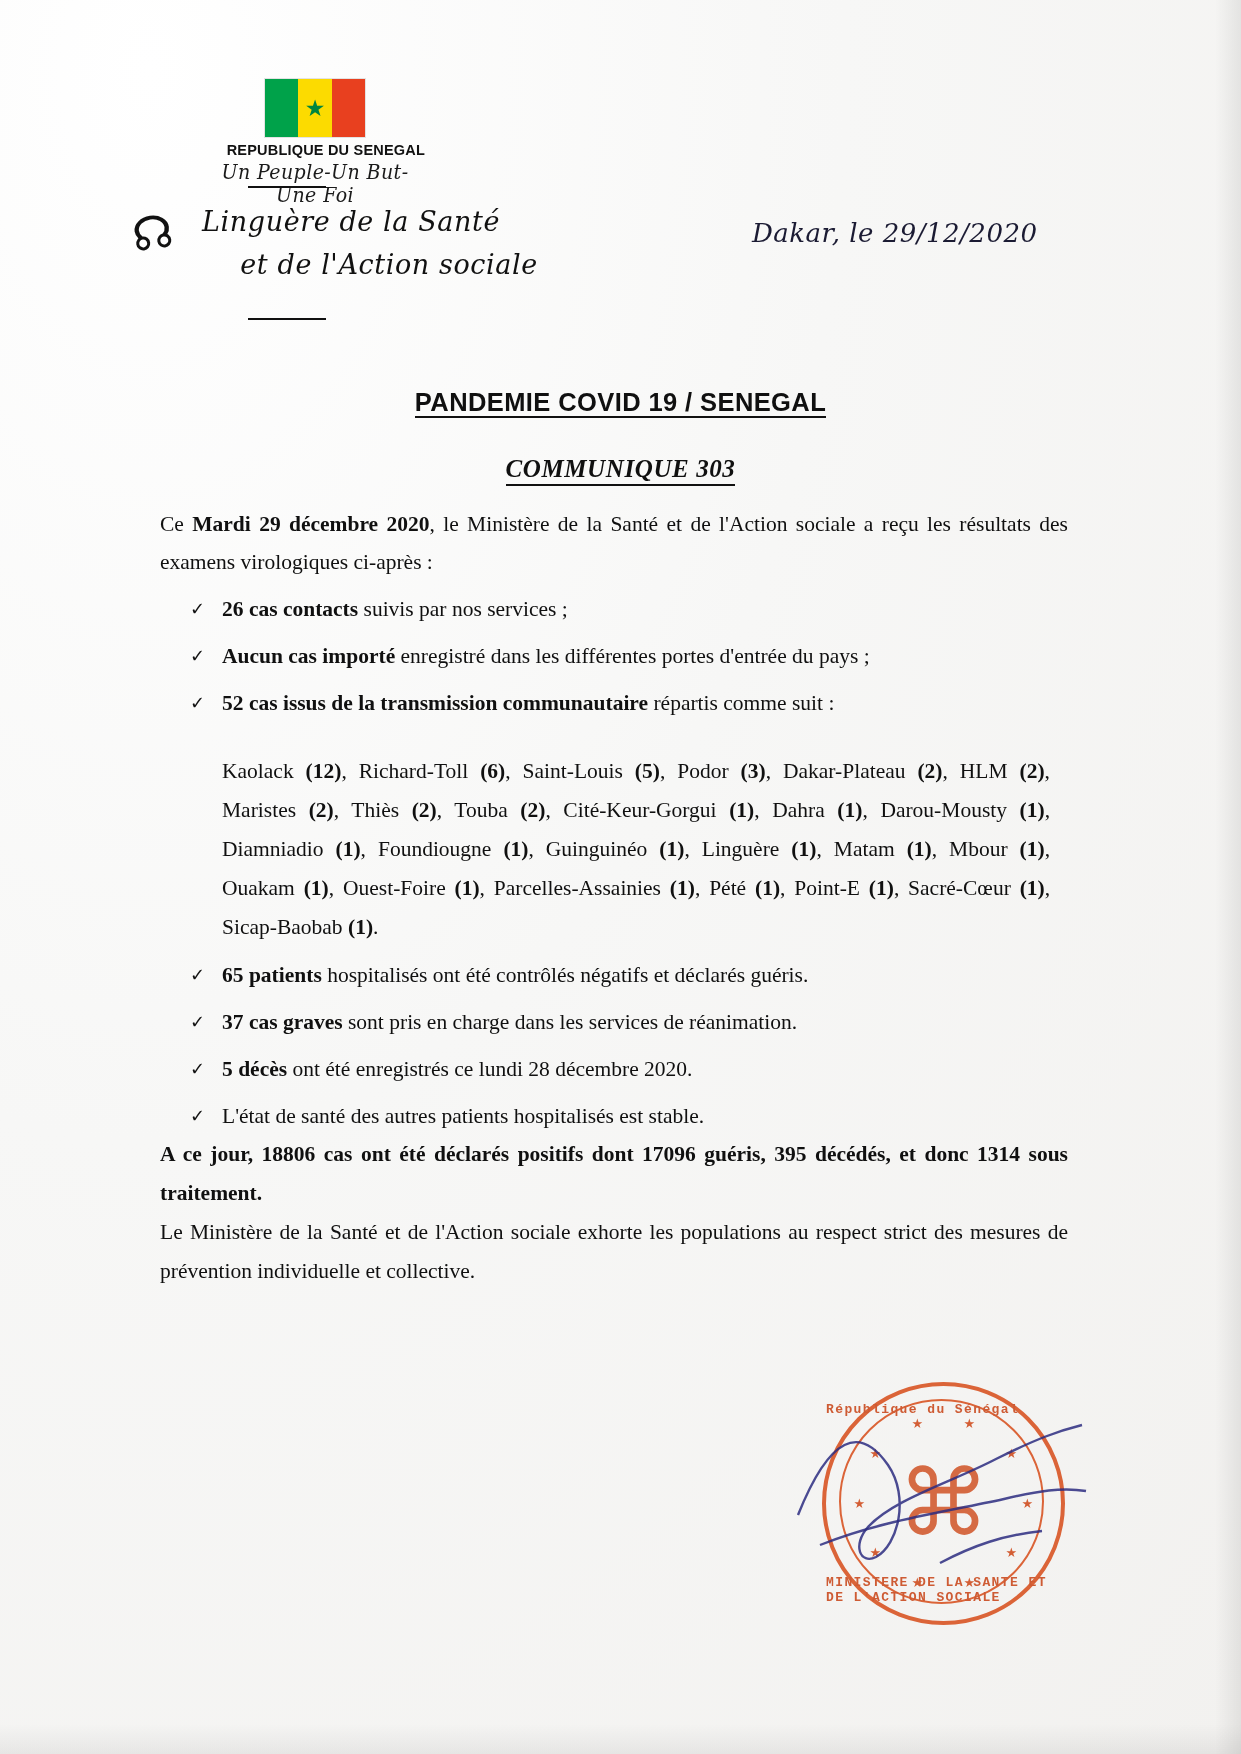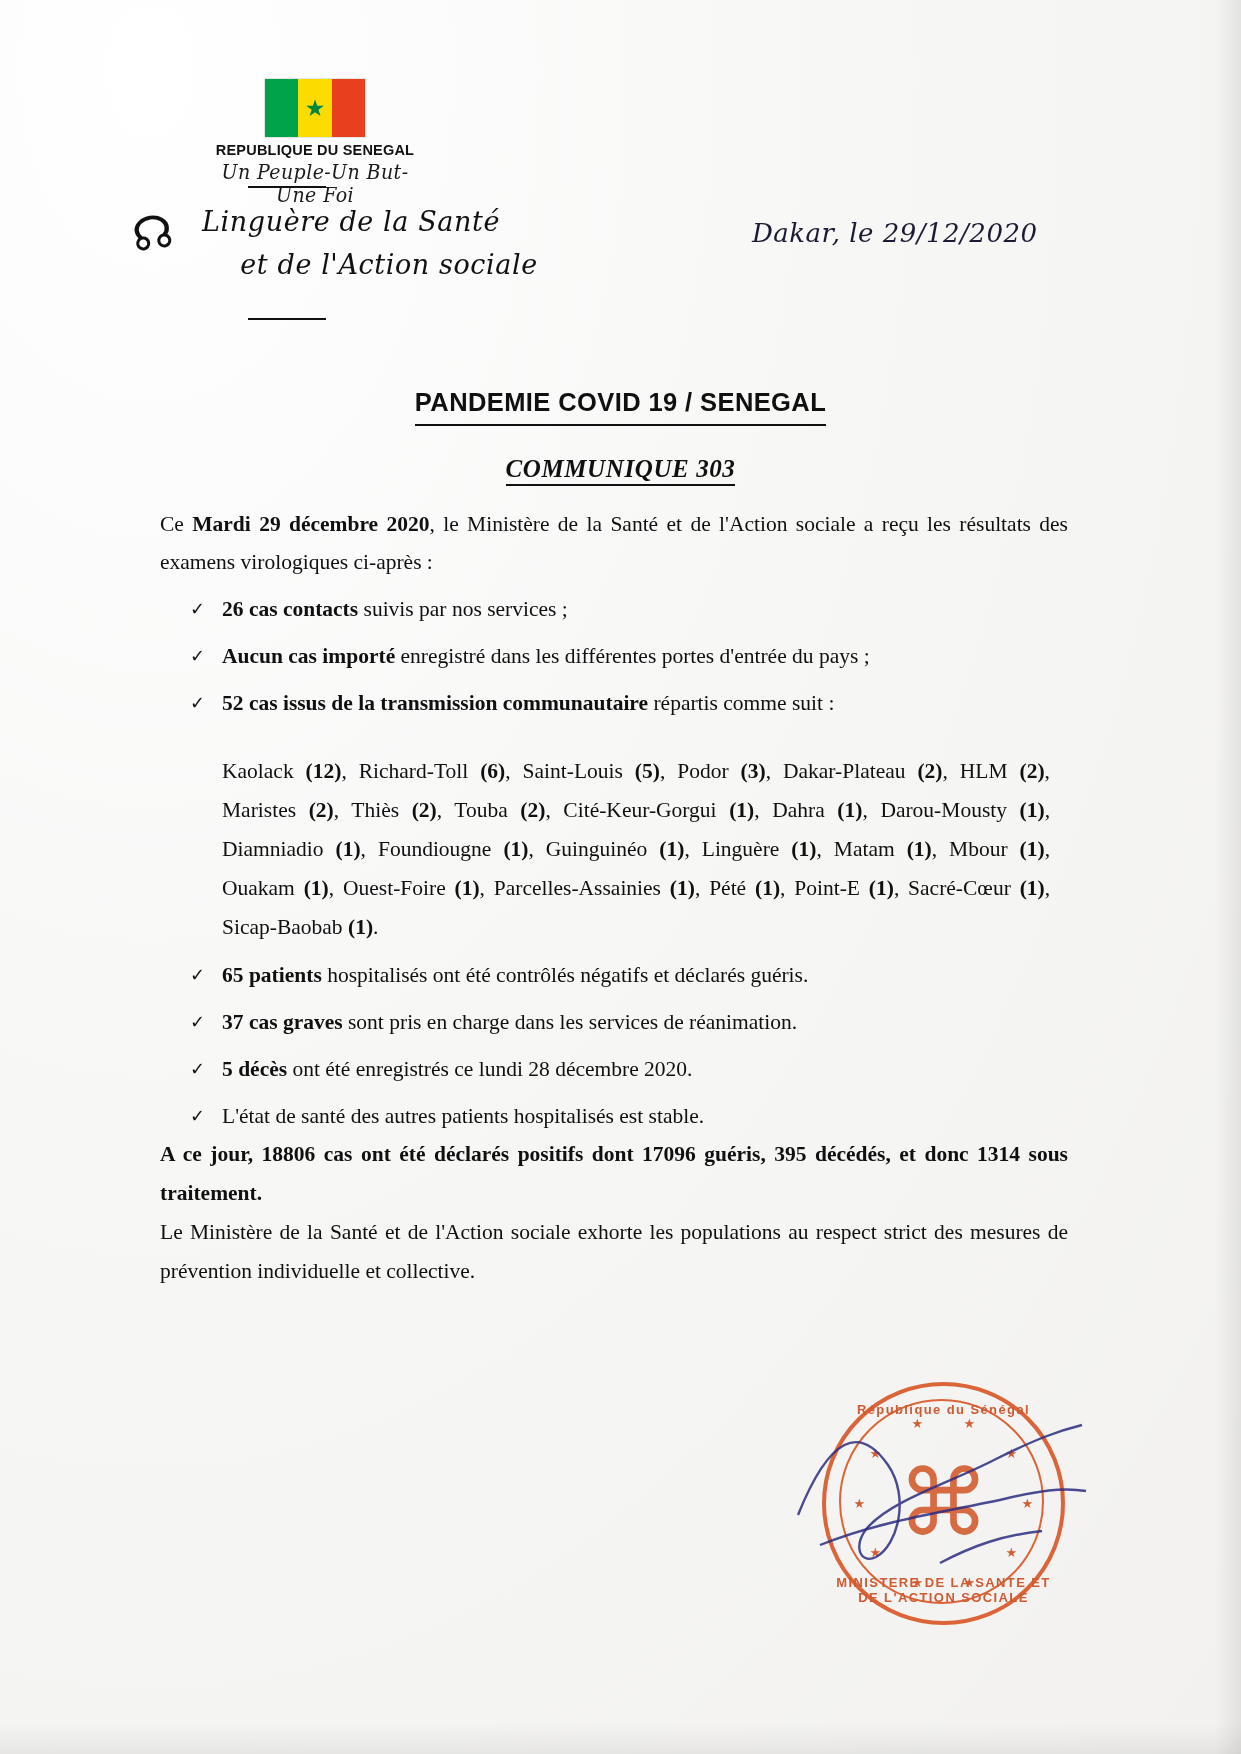--- a/index.html
+++ b/index.html
@@ -30,20 +30,21 @@
   .flag .star {
     position:absolute; left:50%; top:50%;
     transform:translate(-50%,-50%);
     font-size:23px; line-height:1; color:#00853f;
   }
   .rep-name {
     margin-top:4px;
     font-family:"Liberation Sans", sans-serif;
     font-weight:bold; font-size:14.5px; letter-spacing:.2px;
     color:#111;
+    text-align:right;
   }
   .motto {
     margin-top:3px;
     font-family:"DejaVu Serif", serif;
     font-style:italic; font-size:19px; color:#1a1a1a;
     letter-spacing:.4px;
     transform:scaleY(1.08);
   }
   .rule1 { position:absolute; left:248px; top:186px; width:78px; border-top:2.5px solid #111; }
   .rule2 { position:absolute; left:248px; top:318px; width:78px; border-top:2.5px solid #111; }
@@ -70,21 +71,21 @@
     letter-spacing:.5px; white-space:nowrap;margin-left:17px;
   }
 
   
   .doc-title {
     position:absolute; left:0; top:388px; width:100%;
     text-align:center;
     font-family:"Liberation Sans", sans-serif;
     font-weight:bold; font-size:25.5px; letter-spacing:.4px;
   }
-  .doc-title span { border-bottom:2.5px solid #111; padding-bottom:8px; }
+  .doc-title span { border-bottom:2.5px solid #111; padding-bottom:0; }
   .doc-sub {
     position:absolute; left:0; top:455px; width:100%;
     text-align:center;
     font-family:"Liberation Serif", serif;
     font-weight:bold; font-style:italic; font-size:25px; letter-spacing:.6px;
   }
   .doc-sub span { border-bottom:2px solid #111; padding-bottom:2px;font-family:Liberation Serif, serif; }
 
   
   .body-text {
@@ -125,22 +126,22 @@
     border:4px solid #d8511f;
     box-shadow:inset 0 0 0 7px rgba(255,255,255,0), 0 0 0 0 #fff;
     opacity:.88;
   }
   .stamp::before {
     content:""; position:absolute; left:13px; top:13px;
     width:201px; height:201px; border-radius:50%;
     border:2.5px solid #d8511f;
   }
   .stamp-top, .stamp-bottom {
-    position:absolute; left:0; width:100%; text-align:center;
-    font-family:Liberation Sans, sans-serif;
+    position:absolute; left:0; width:100%; text-align:left;
+    font-family:Liberation Mono, monospace;
     font-size:13px; font-weight:bold; color:#c9471a;
     letter-spacing:1.4px;
   }
   .stamp-top { top:16px; }
   .stamp-bottom { bottom:16px; }
   .stamp-tree {
     position:absolute; left:50%; top:50%;
     transform:translate(-50%,-50%);
     font-size:92px; line-height:1; color:#cf4a1b; opacity:.92;
   }

